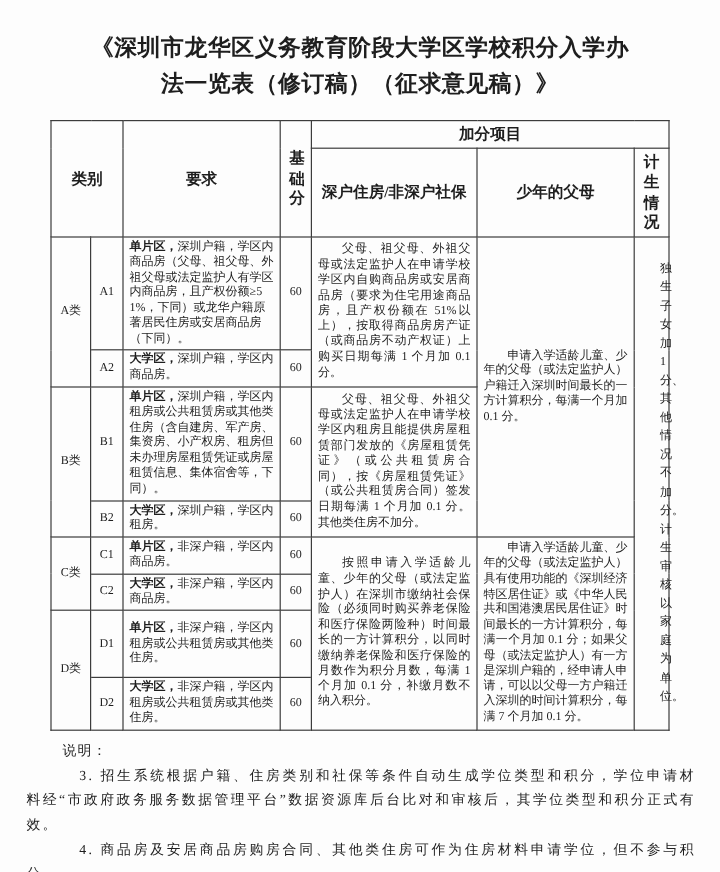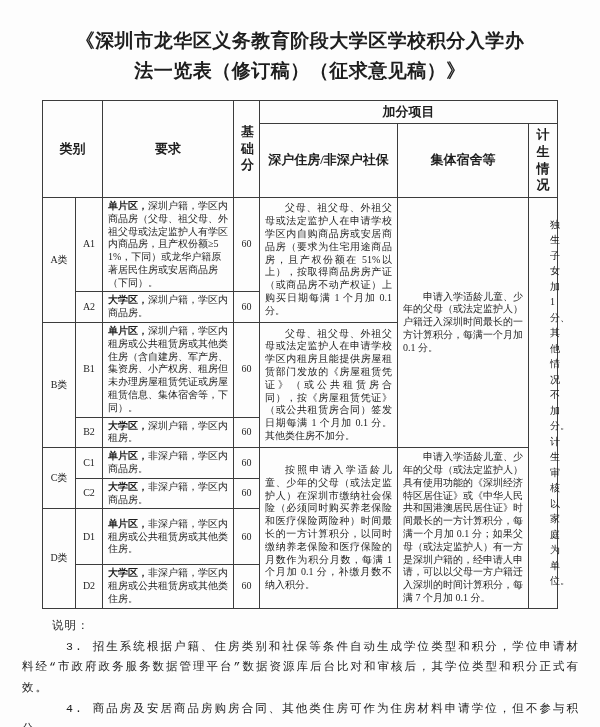--- a/index.html
+++ b/index.html
@@ -56,21 +56,21 @@
     line-height: 1.55;
   }
 
   .notes {
     margin: 7px 20px 0 22px;
     font-size: 11.5px;
     line-height: 1.8;
     letter-spacing: 2px;
     text-align: justify;
   }
-  .notes p { text-indent: 44px; font-family: Liberation Mono, monospace; }
+  .notes p { text-indent: 44px; }
   .notes p.notes-label { text-indent: 30px; letter-spacing: 1px; }
 </style>
 </head>
 <body>
 
 <div class="page">
 
   <h1 class="doc-title">《深圳市龙华区义务教育阶段大学区学校积分入学办法一览表（修订稿）（征求意见稿）》</h1>
 
   <table class="score-table">
@@ -85,21 +85,21 @@
     </colgroup>
     <thead>
       <tr>
         <th colspan="2" rowspan="2">类别</th>
         <th rowspan="2">要求</th>
         <th rowspan="2" class="vhead">基础分</th>
         <th colspan="3">加分项目</th>
       </tr>
       <tr>
         <th>深户住房/非深户社保</th>
-        <th>集体宿舍等</th>
+        <th>少年的父母</th>
         <th>计生情况</th>
       </tr>
     </thead>
     <tbody>
       <tr>
         <td rowspan="2" class="cell-center">A类</td>
         <td class="cell-center">A1</td>
         <td class="cell-req"><span class="lead">单片区，</span><span>深圳户籍，学区内商品房（父母、祖父母、外祖父母或法定监护人有学区内商品房，且产权份额≥51%，下同）或龙华户籍原著居民住房或安居商品房（下同）。</span></td>
         <td class="cell-center">60</td>
         <td rowspan="2" class="cell-para">父母、祖父母、外祖父母或法定监护人在申请学校学区内自购商品房或安居商品房（要求为住宅用途商品房，且产权份额在 51%以上），按取得商品房房产证（或商品房不动产权证）上购买日期每满 1 个月加 0.1 分。</td>

